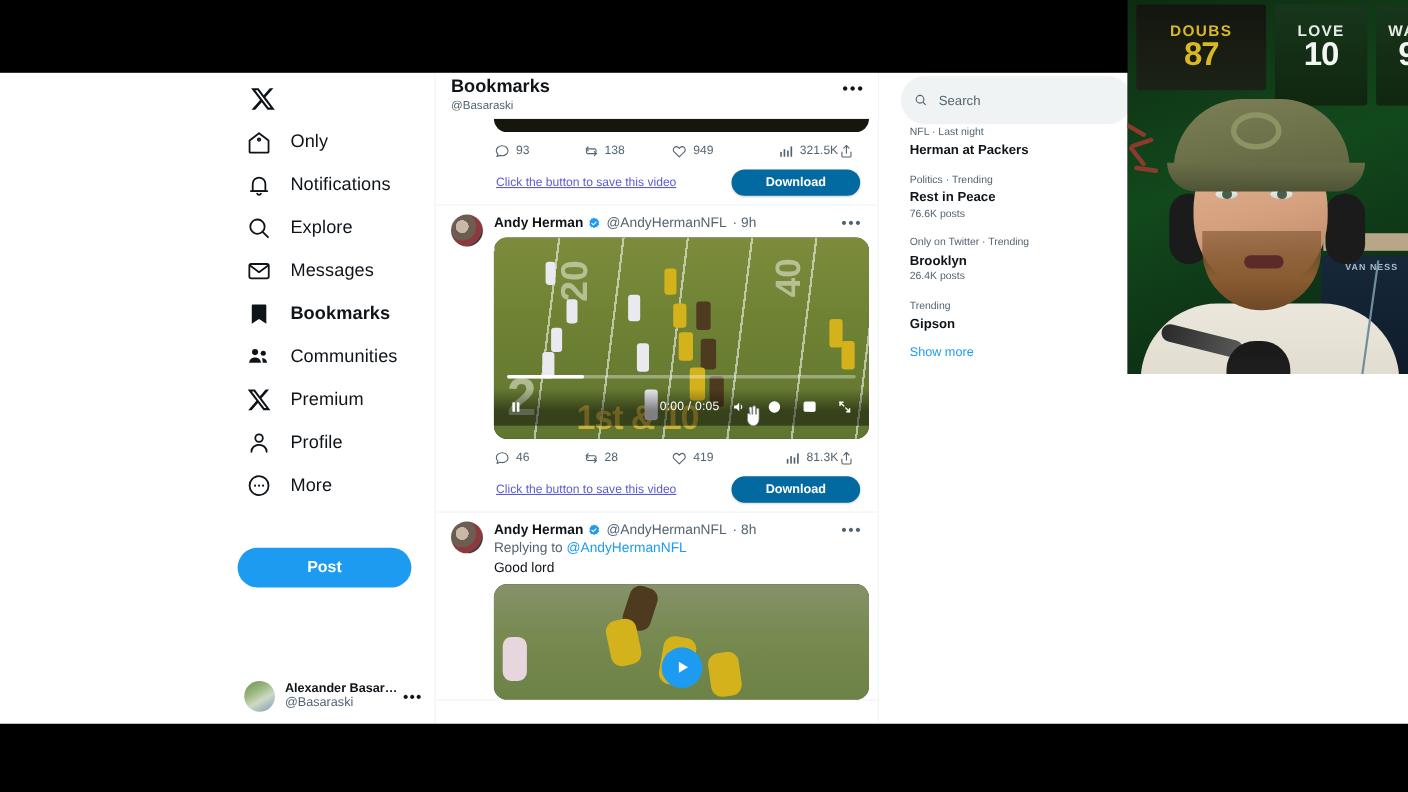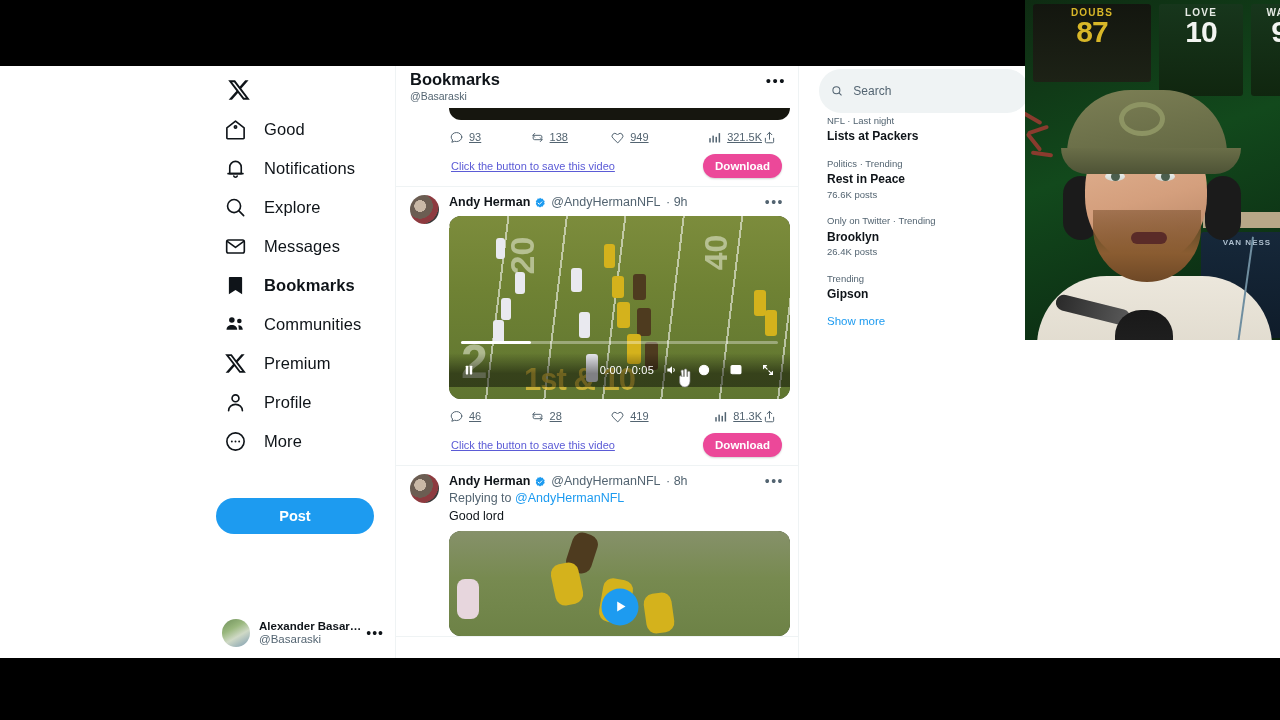--- a/index.html
+++ b/index.html
@@ -94,32 +94,32 @@
   .vright { display:flex; align-items:center; gap:10px; }
   .cursor-hand { position:absolute; left:228px; top:152px; width:16px; height:20px; z-index:6; pointer-events:none; }
 
   .playbtn { position:absolute; left:50%; top:50%; transform:translate(-50%,-50%);
              width:37px; height:37px; border-radius:50%; background:#1d9bf0;
              display:flex; align-items:center; justify-content:center; cursor:pointer; }
   .playbtn svg { width:16px; height:16px; fill:#fff; margin-left:2px; }
 
   
   .actions { display:flex; align-items:center; height:30px; margin-top:2px; padding-right:2px; }
-  .act { display:flex; align-items:center; color:#536471; font-size:11px; cursor:pointer;text-decoration:underline; }
+  .act { display:flex; align-items:center; color:#536471; font-size:11px; cursor:pointer; }
   .act svg { width:15px; height:15px; fill:none; stroke:#536471; stroke-width:1.6;
              stroke-linecap:round; stroke-linejoin:round; margin-right:5px; }
   .act.views svg { fill:#536471; stroke:none; }
   .a1 { width:86px; } .a2 { width:86px; } .a3 { width:88px; } .a4 { width:74px;justify-content:flex-end; }
   .act.share { margin-left:auto; }
 
   
   .dlbar { display:flex; align-items:center; height:34px; padding:0 2px 6px 2px; }
   .dl-link { font-size:11px; color:#5b5bd6; text-decoration:underline; cursor:pointer; }
-  .dl-btn { margin-left:auto; background:#ec4899; color:#fff; border:none; border-radius:999px;
-            font-size:11.5px; font-weight:bold; padding:6px 12px; cursor:pointer; font-family:inherit;
+  .dl-btn { margin-left:auto; background:#0369a1; color:#fff; border:none; border-radius:999px;
+            font-size:11.5px; font-weight:bold; padding:6px 31px; cursor:pointer; font-family:inherit;
             box-shadow:0 1px 2px rgba(0,0,0,0.18); }
 
   
   #right { position:absolute; left:799px; top:0; width:481px; height:592px; background:#fff; }
   #search { position:absolute; left:20px; top:3px; width:210px; height:44px;
             background:#eff3f4; border-radius:999px; display:flex; align-items:center; padding:0 12px; }
   #search svg { width:14px; height:14px; fill:none; stroke:#536471; stroke-width:2; margin-right:10px; }
   #search input { border:none; outline:none; background:transparent; font-size:12px;
                   color:#0f1419; width:100%; font-family:inherit; }
   #search input::placeholder { color:#536471; }
@@ -135,21 +135,21 @@
   .showmore { font-size:11.5px; color:#1d9bf0; padding:6px 8px; cursor:pointer; }
 
   
   #cam { position:absolute; left:1025px; top:0; width:255px; height:340px; z-index:60;
          overflow:hidden; background:#0a1a0c; }
   .cam-bg { position:absolute; inset:0; background:linear-gradient(160deg,#0e2b12 0%,#12491c 45%,#0a2310 100%); }
   .jersey { position:absolute; border-radius:3px; display:flex; flex-direction:column;
             align-items:center; justify-content:flex-start; overflow:hidden; }
   .j-dark { background:linear-gradient(180deg,#13160f 0%,#1d2216 100%); }
   .j-green { background:linear-gradient(180deg,#17361c 0%,#10260f 100%); }
-  .j-name { font-size:10px; font-weight:bold; letter-spacing:1.2px; margin-top:3px; }
+  .j-name { font-size:14px; font-weight:bold; letter-spacing:1.2px; margin-top:16px; }
   .j-num { font-size:30px; font-weight:bold; line-height:0.92; letter-spacing:-1px; }
   .j-gold .j-name { color:#d8b728; } .j-gold .j-num { color:#d8b728; }
   .j-white .j-name { color:#e6ebe5; } .j-white .j-num { color:#f2f5f1; }
   .cam-person { position:absolute; left:22px; top:60px; width:212px; height:290px; }
   .head { position:absolute; left:38px; top:58px; width:122px; height:145px; border-radius:50% 50% 46% 46%;
           background:linear-gradient(165deg,#e6b898 0%,#d49f7d 55%,#b07f5f 100%); }
   .cap { position:absolute; left:20px; top:30px; width:160px; height:78px;
          border-radius:70px 70px 16px 16px; background:linear-gradient(170deg,#7c7f55 0%,#5f6440 100%); }
   .brim { position:absolute; left:14px; top:88px; width:180px; height:26px; border-radius:0 0 90px 90px;
           background:linear-gradient(180deg,#6a6e48 0%,#4e5336 100%); }
@@ -202,21 +202,21 @@
 
       <div class="nav">
 
         <div class="nav-item">
           <span class="nav-ico">
             <svg viewBox="0 0 24 24">
                 <path d="M3 10.2 12 3.2l9 7v10.6a.8.8 0 0 1-.8.8H3.8a.8.8 0 0 1-.8-.8V10.2z"></path>
                 <circle cx="12" cy="9.3" r="1.2"></circle>
               </svg>
           </span>
-          <span class="nav-label">Good</span>
+          <span class="nav-label">Only</span>
         </div>
 
         <div class="nav-item">
           <span class="nav-ico">
             <svg viewBox="0 0 24 24">
                 <path d="M6 17.4V10.6a6 6 0 0 1 12 0v6.8z"></path>
                 <line x1="4.2" y1="17.4" x2="19.8" y2="17.4"></line>
                 <path d="M10.2 19.8a1.9 1.9 0 0 0 3.6 0"></path>
               </svg>
           </span>
@@ -549,21 +549,21 @@
         <svg viewBox="0 0 24 24">
             <circle cx="10.5" cy="10.5" r="6.8"></circle>
             <line x1="15.6" y1="15.6" x2="20.5" y2="20.5"></line>
           </svg>
         <input type="text" placeholder="Search" style="">
       </div>
 
       <div class="rail" id="trends">
         <div class="trend">
           <div class="t-cat">NFL · Last night</div>
-          <div class="t-name">Lists at Packers</div>
+          <div class="t-name">Herman at Packers</div>
           <div class="t-thumb"></div>
         </div>
         <div class="trend">
           <div class="t-cat">Politics · Trending</div>
           <div class="t-name">Rest in Peace</div>
           <div class="t-count">76.6K posts</div>
         </div>
         <div class="trend">
           <div class="t-cat">Only on Twitter · Trending</div>
           <div class="t-name">Brooklyn</div>

